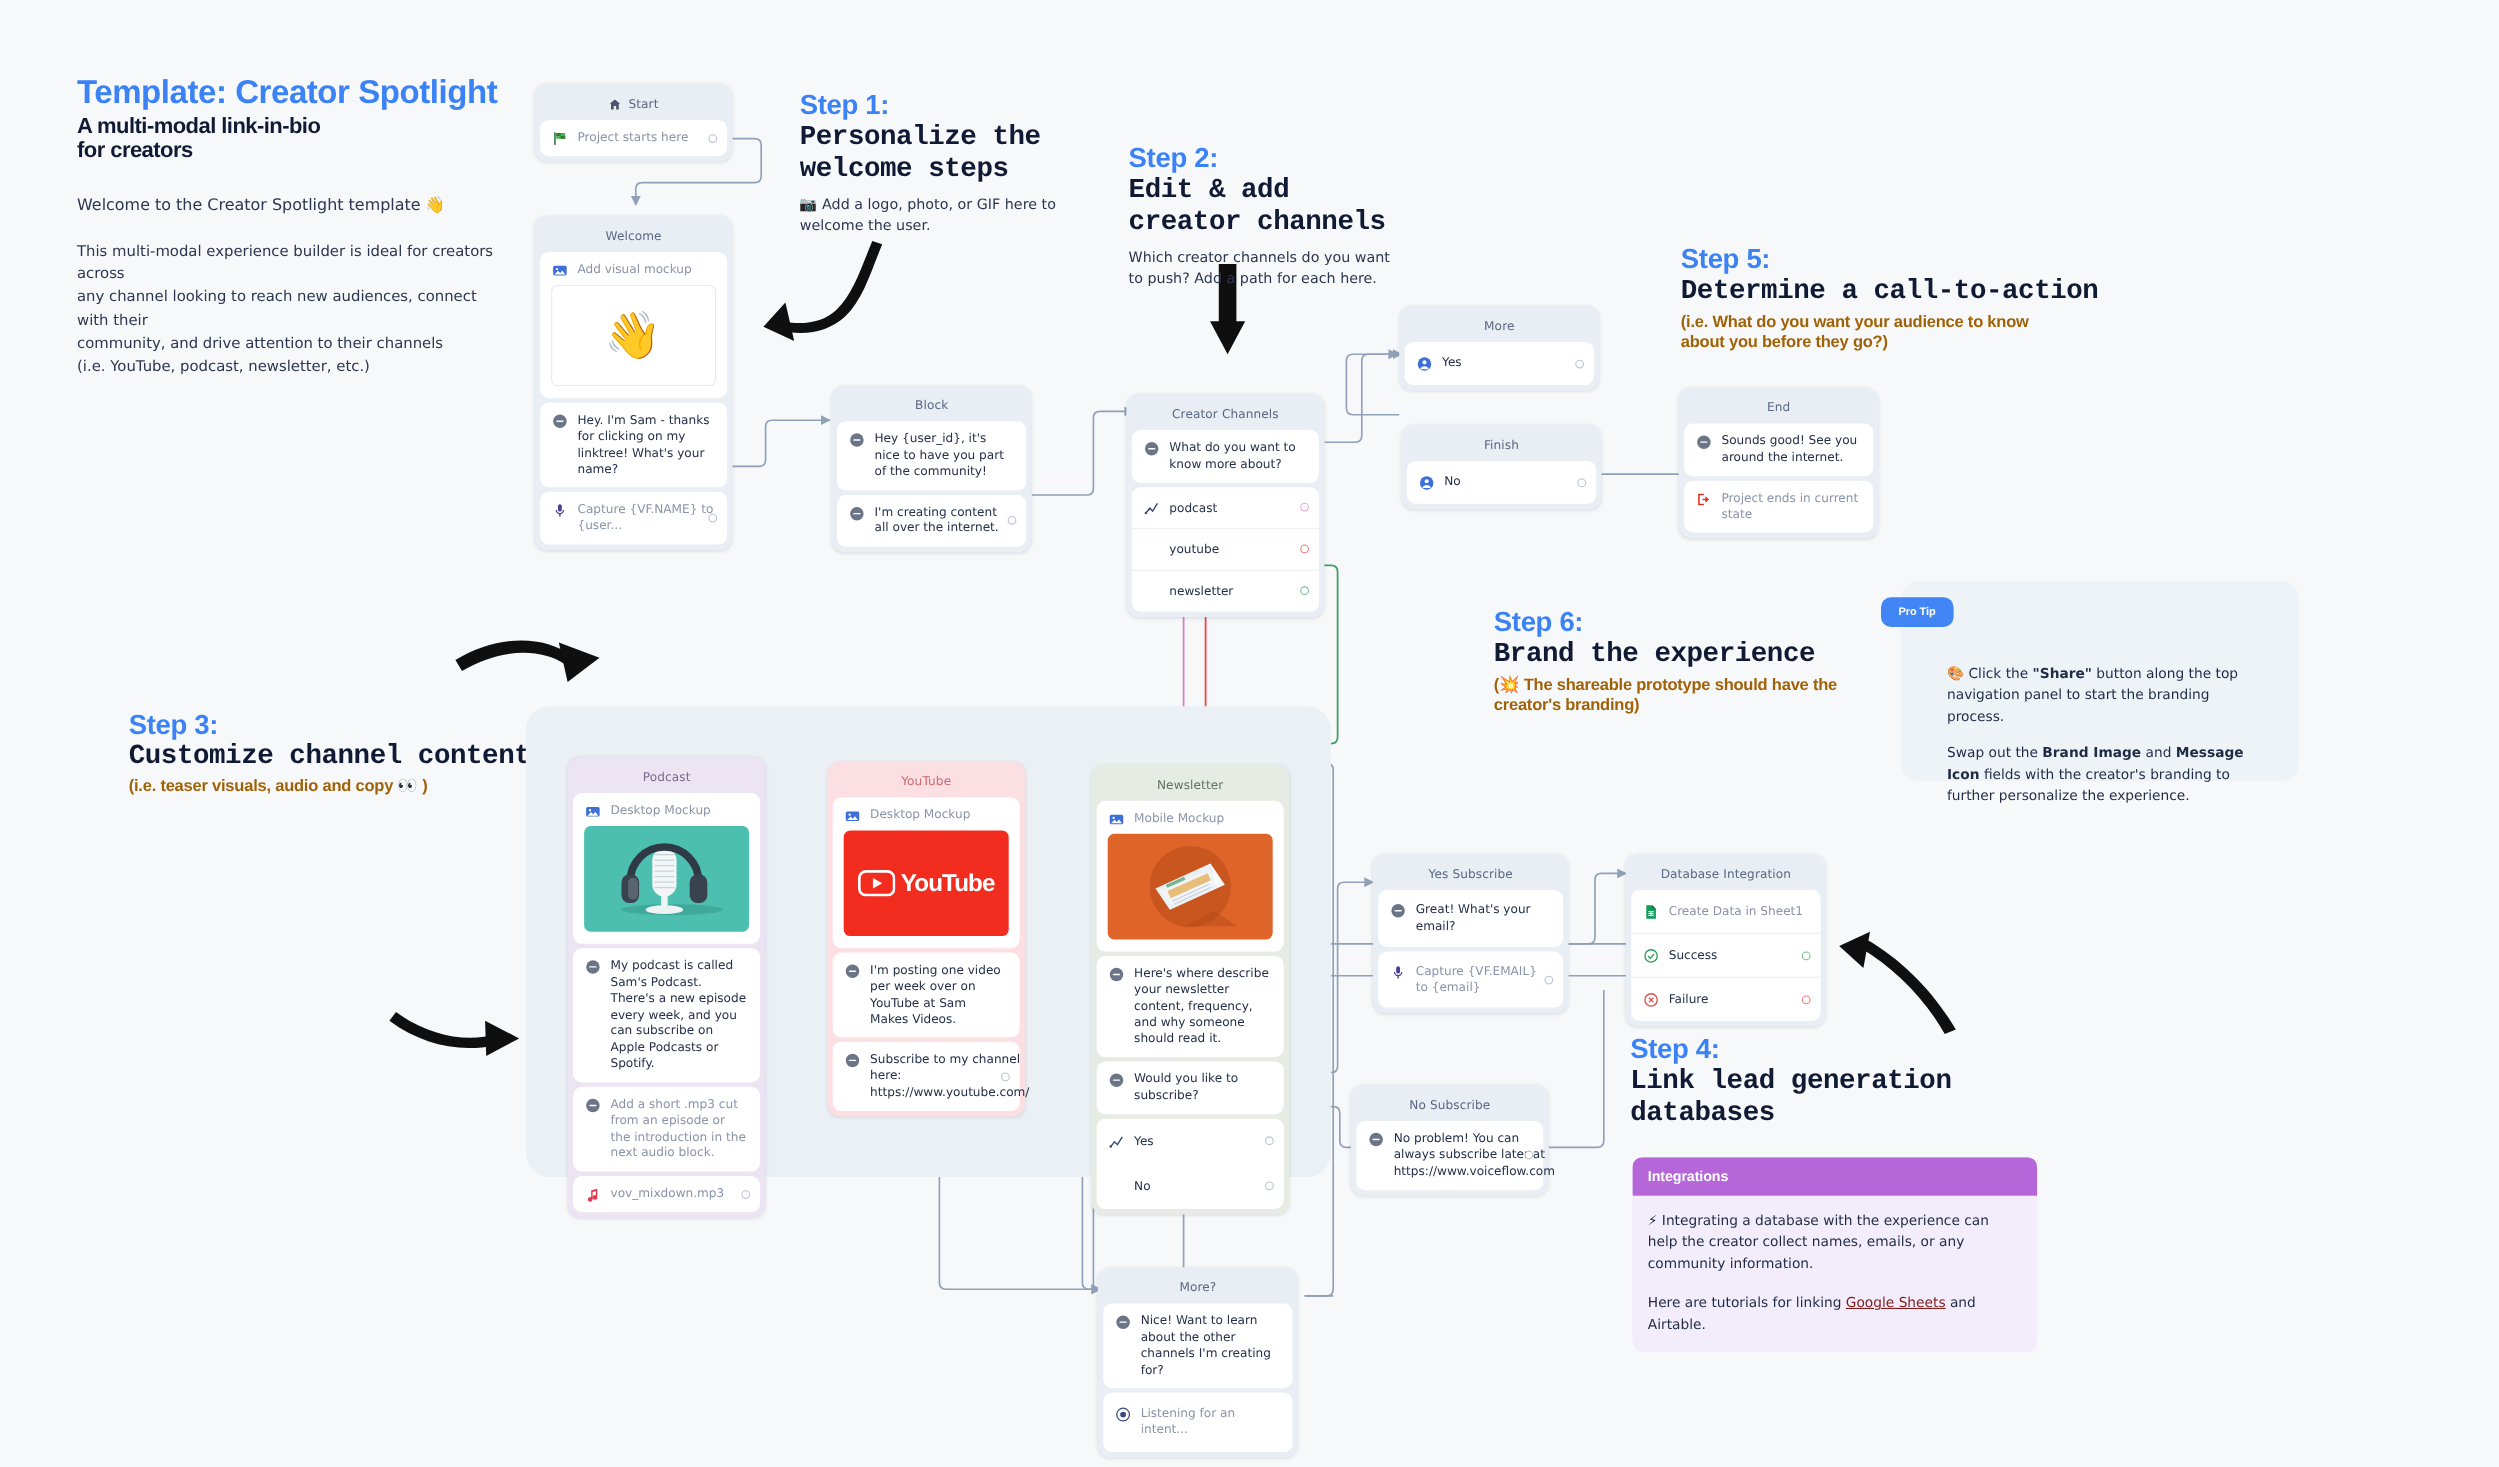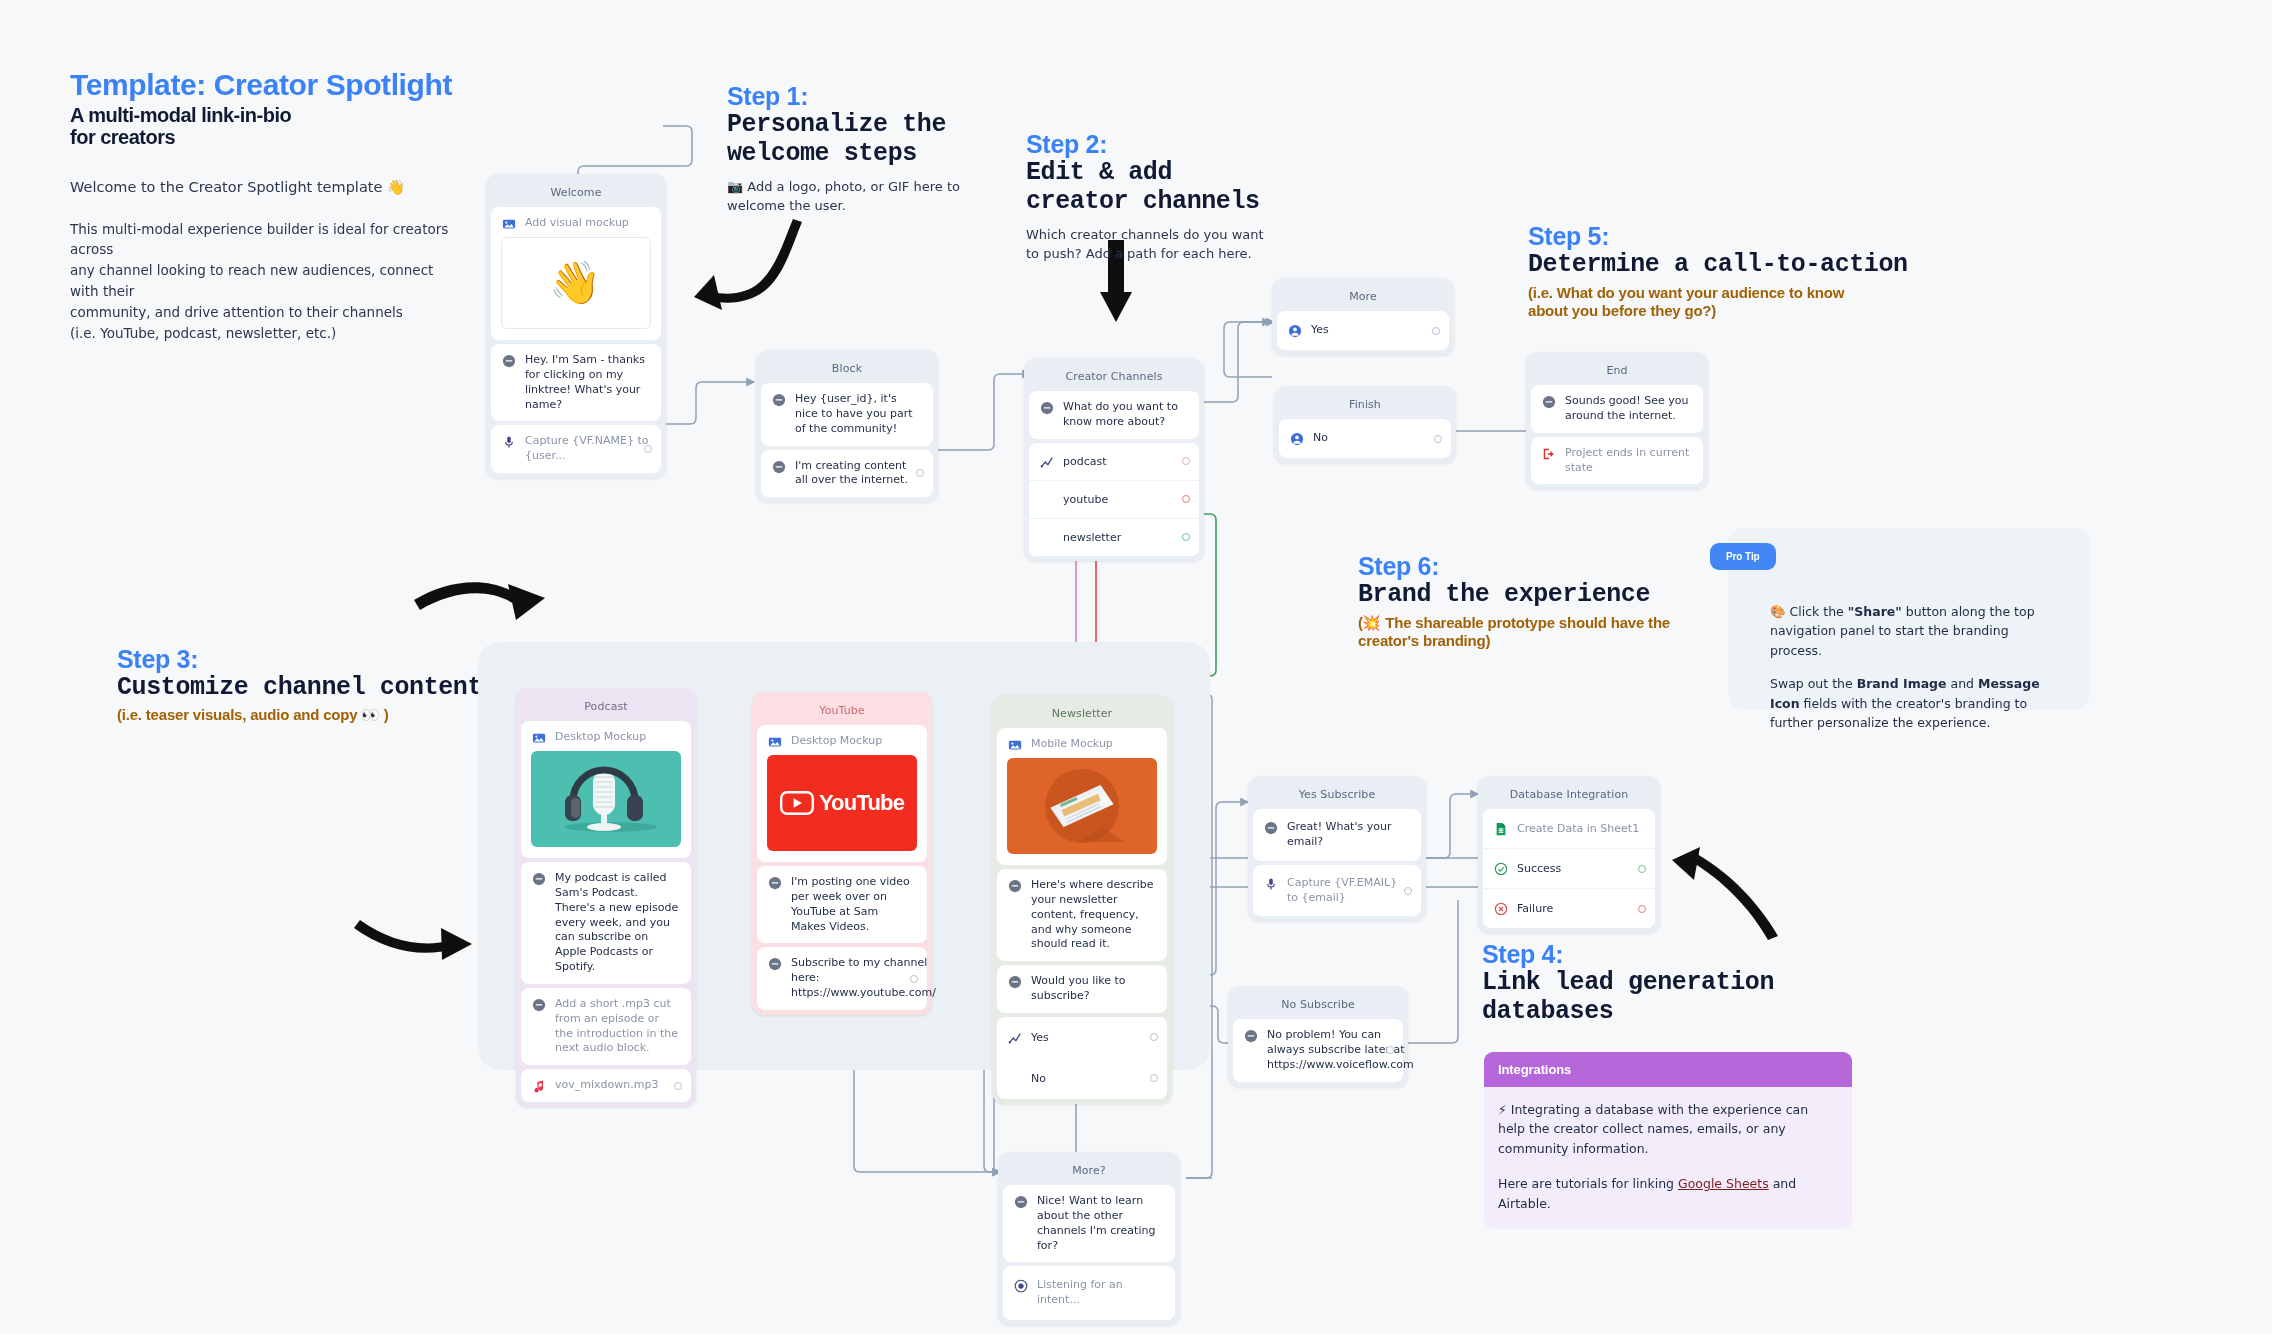--- a/index.html
+++ b/index.html
@@ -276,22 +276,44 @@
   <div class="abs" style="left:1482px; top:940px; width:340px;">
     <div class="step-kicker">Step 4:</div>
     <div class="step-title">
       <div>Link lead generation</div>
       <div>databases</div>
     </div>
   </div>
 
   <div class="group-frame" style="left:478px; top:642px; width:732px; height:428px;"></div>
 
-
-  <div class="node" style="left:486px; top:174px; width:180px;">
+  <div class="node" style="left:486px; top:76px; width:180px;">
+    <div class="node-title" style="display:flex;align-items:center;justify-content:center;gap:6px;">
+      <span style="display:inline-flex;">
+        <svg width="12" height="12" viewBox="0 0 16 16" fill="#4a5569">
+            <path d="M8 1.8 1.6 7.2h1.7v6.9h3.2V9.8h3v4.3h3.2V7.2h1.7z"></path>
+          </svg>
+      </span>
+      <span>Start</span>
+    </div>
+    <div class="blk">
+      <span class="ic">
+        <svg width="14" height="14" viewBox="0 0 16 16">
+            <rect x="2" y="1.5" width="1.7" height="13" fill="#3a7d44"></rect>
+            <path d="M4.2 2.2h9.3v6H4.2z" fill="#4caf50"></path>
+            <path d="M4.2 2.2h4.6v3H4.2z" fill="#2e7d32"></path>
+            <path d="M8.8 5.2h4.7v3H8.8z" fill="#2e7d32"></path>
+          </svg>
+      </span>
+      <span class="txt muted">Project starts here</span>
+      <span class="port"></span>
+    </div>
+  </div>
+
+  <div class="node" style="left:486px; top:196px; width:180px;">
     <div class="node-title">Welcome</div>
     <div class="blk" style="display:block;padding:9px 0 0;">
       <div style="display:flex;gap:9px;align-items:center;padding:0 11px 2px;">
         <span class="ic">
           <svg width="14" height="14" viewBox="0 0 16 16">
               <rect x="1" y="3" width="14" height="10" rx="1.6" fill="#3d6fd8"></rect>
               <circle cx="5" cy="6.4" r="1.2" fill="#fff"></circle>
               <path d="M2.4 12 6 8.2l2.3 2.4L10.6 8l3 4z" fill="#fff"></path>
             </svg>
         </span>

